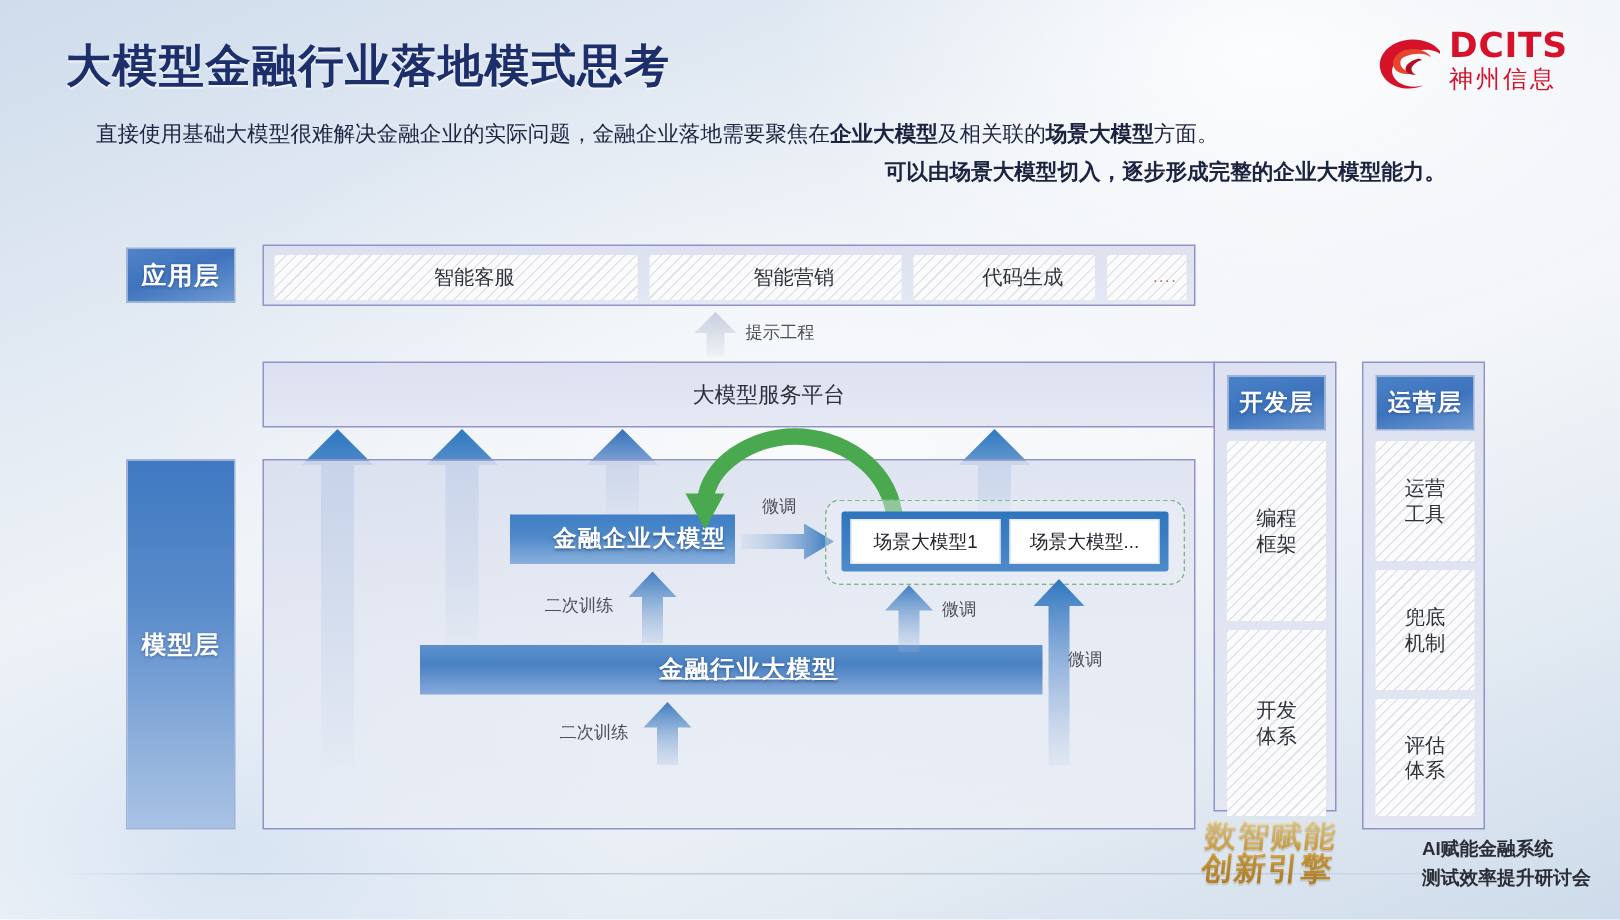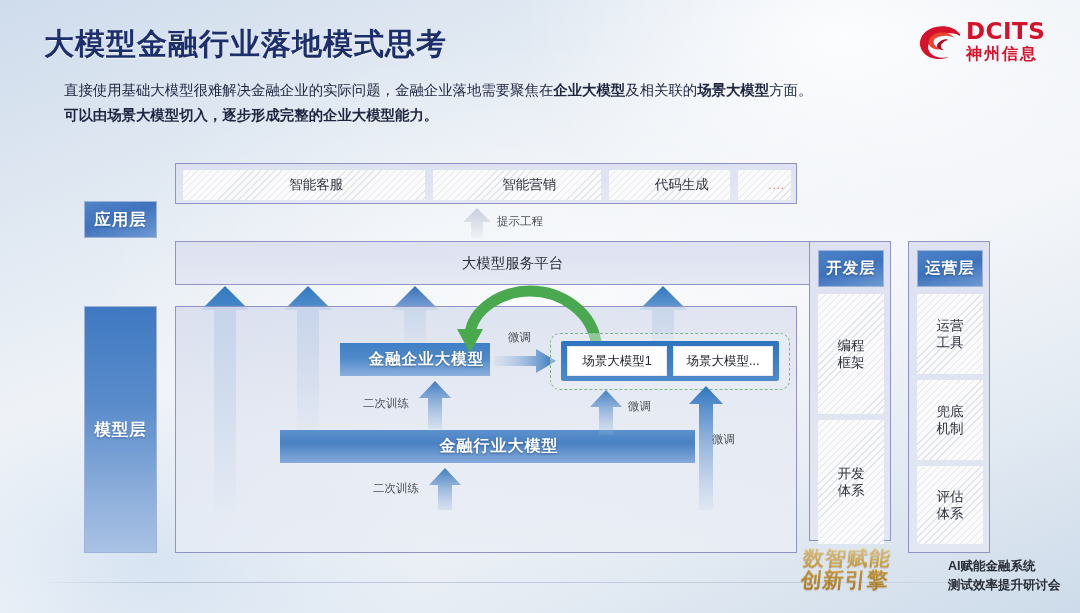--- a/index.html
+++ b/index.html
@@ -19,28 +19,28 @@
   .title{
     position:absolute;left:44px;top:24px;
     font-size:30px;font-weight:bold;color:#1c2f6b;letter-spacing:1px;
     text-shadow:0 1px 1px rgba(255,255,255,.7);
   }
   .subtitle{
     position:absolute;left:64px;top:78px;width:900px;
     font-size:14.4px;color:#1c2440;line-height:1.75;
   }
   .subtitle b{font-weight:bold;}
-  .sub-line2{font-weight:bold;}
+  .sub-line2{font-weight:bold;text-align:right;}
 
   .logo{position:absolute;right:14px;top:18px;width:150px;height:56px;}
   .logo-mark{position:absolute;left:0;top:4px;width:48px;height:44px;}
   .logo-txt{position:absolute;left:50px;top:2px;}
   .logo-en{font-size:23px;font-weight:bold;color:#d6122b;letter-spacing:.5px;line-height:1;
            font-family:"DejaVu Sans",sans-serif;}
-  .logo-cn{font-size:16px;font-weight:bold;color:#d6122b;letter-spacing:2px;margin-top:3px;line-height:1;}
+  .logo-cn{font-size:16px;font-weight:normal;color:#d6122b;letter-spacing:2px;margin-top:3px;line-height:1;}
 
   
   .abs{position:absolute;}
   .layer-tag{
     display:flex;align-items:center;justify-content:center;
     color:#fff;font-weight:bold;font-size:16.5px;letter-spacing:1px;
     background:linear-gradient(160deg,#4f84c8 0%,#3f73bd 45%,#6f9bd4 100%);
     border:1px solid #9fb3d6;
     text-shadow:0 1px 2px rgba(20,45,95,.45);
     box-sizing:border-box;
@@ -143,21 +143,21 @@
       <path d="M44 12C38 4 24 2 14 7 4 12 1 22 7 30c5 7 17 9 26 5-8 2-17 0-20-6-3-6 2-13 11-16 8-3 17-2 20 1z" fill="#d6122b"></path>
       <path d="M20 16c6-3 14-3 18 0-3-5-12-7-19-4-6 3-8 8-5 12 2 3 7 4 12 3-4-1-7-3-8-5-1-3 0-5 2-6z" fill="#e8452f"></path>
       <path d="M30 17c-5 1-9 4-9 7 0 2 3 4 7 4-2-1-3-2-3-4 0-2 3-5 7-6z" fill="#b00d22"></path>
     </svg>
     <div class="logo-txt">
       <div class="logo-en">DCITS</div>
       <div class="logo-cn">神州信息</div>
     </div>
   </div>
 
-  <div class="abs layer-tag" style="left:84px;top:165px;width:73px;height:37px;margin-top:36px;">
+  <div class="abs layer-tag" style="left:84px;top:165px;width:73px;height:37px;">
     <span>应用层</span>
   </div>
 
 
   <div class="abs layer-tag tag-model" style="left:84px;top:306px;width:73px;height:247px;">
     <span>模型层</span>
   </div>
 
   <div class="abs panel" style="left:175px;top:163px;width:622px;height:41px;">
     <div style="position:absolute;left:7px;top:6px;display:flex;gap:8px;width:608px;">
@@ -212,21 +212,21 @@
     <path d="M133 0 L157 24 L144 24 L144 148 L122 148 L122 24 L109 24 Z" fill="url(#gBlueUp)"></path>
 
     <path d="M240 0 L264 24 L251 24 L251 68 L229 68 L229 24 L216 24 Z" fill="url(#gBlueUp2)"></path>
 
     <path d="M488 0 L512 24 L499 24 L499 104 L477 104 L477 24 L464 24 Z" fill="url(#gBlueUp)"></path>
   </svg>
 
   <div class="abs panel-model" style="left:175px;top:306px;width:622px;height:247px;"></div>
 
 
-  <div class="abs model-box mb-ind" style="left:280px;top:430px;width:415px;height:33px;">
+  <div class="abs model-box mb-ind" style="left:280px;top:430px;width:415px;height:33px;text-decoration:underline;">
     <span>金融行业大模型</span>
   </div>
 
   <div class="abs model-box mb-ent" style="left:340px;top:343px;width:150px;height:33px;">
     <span>金融企业大模型</span>
   </div>
 
   <svg class="abs" style="left:428px;top:468px;width:34px;height:42px;" viewBox="0 0 34 42">
     <defs>
       <linearGradient id="gArrS2" x1="0" y1="1" x2="0" y2="0">

